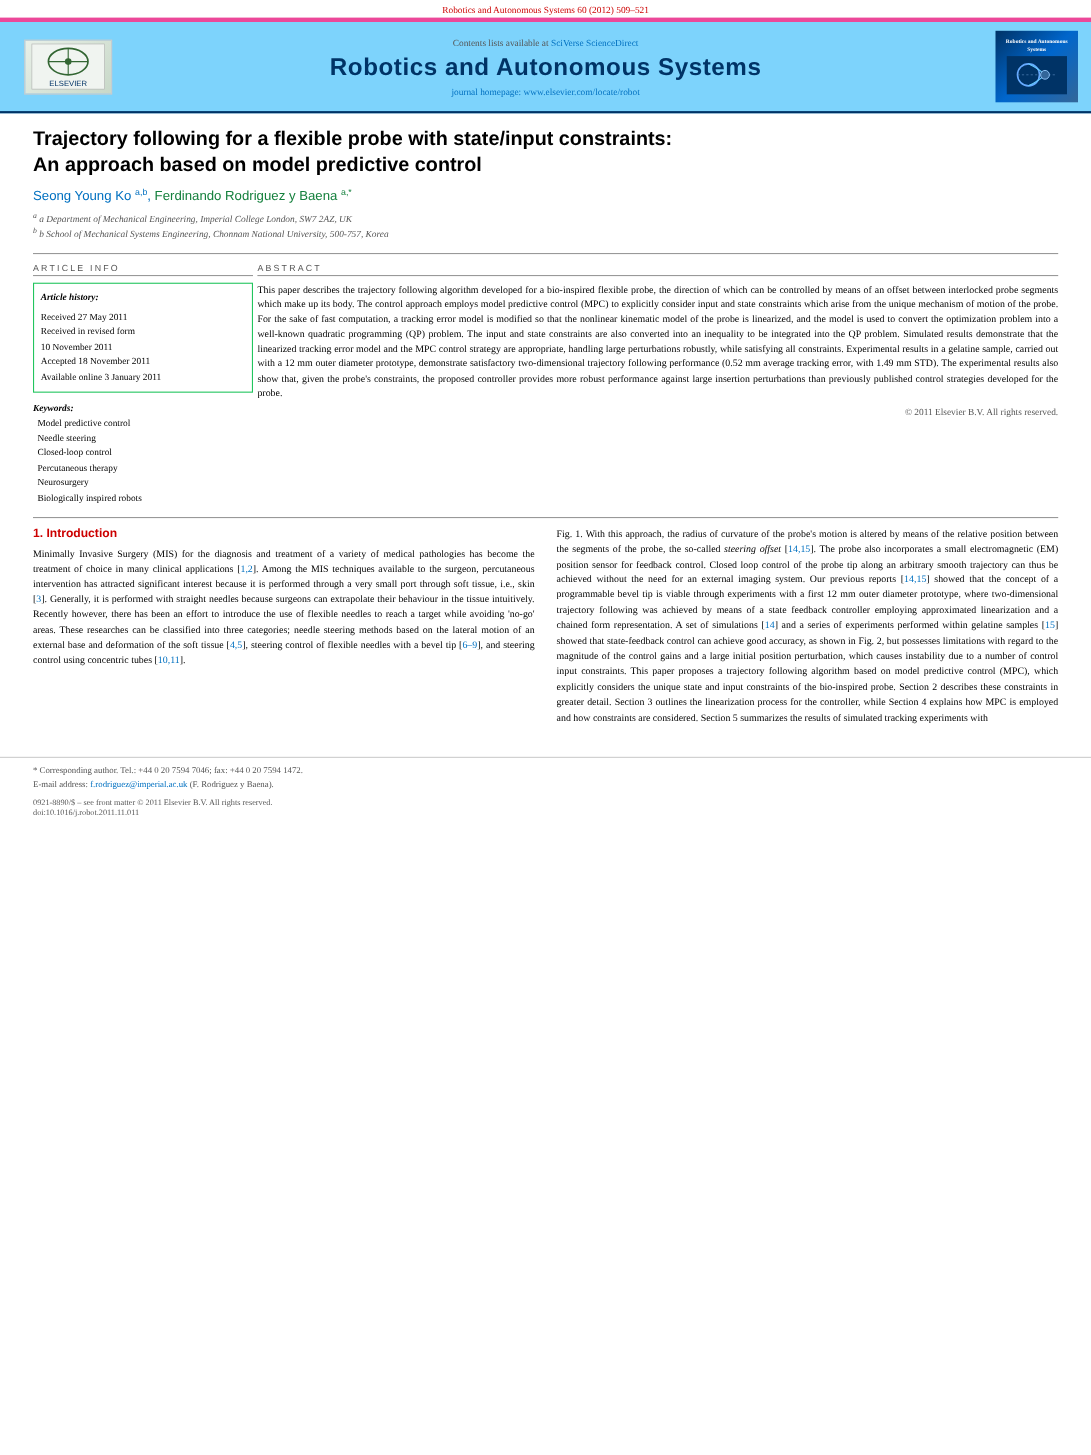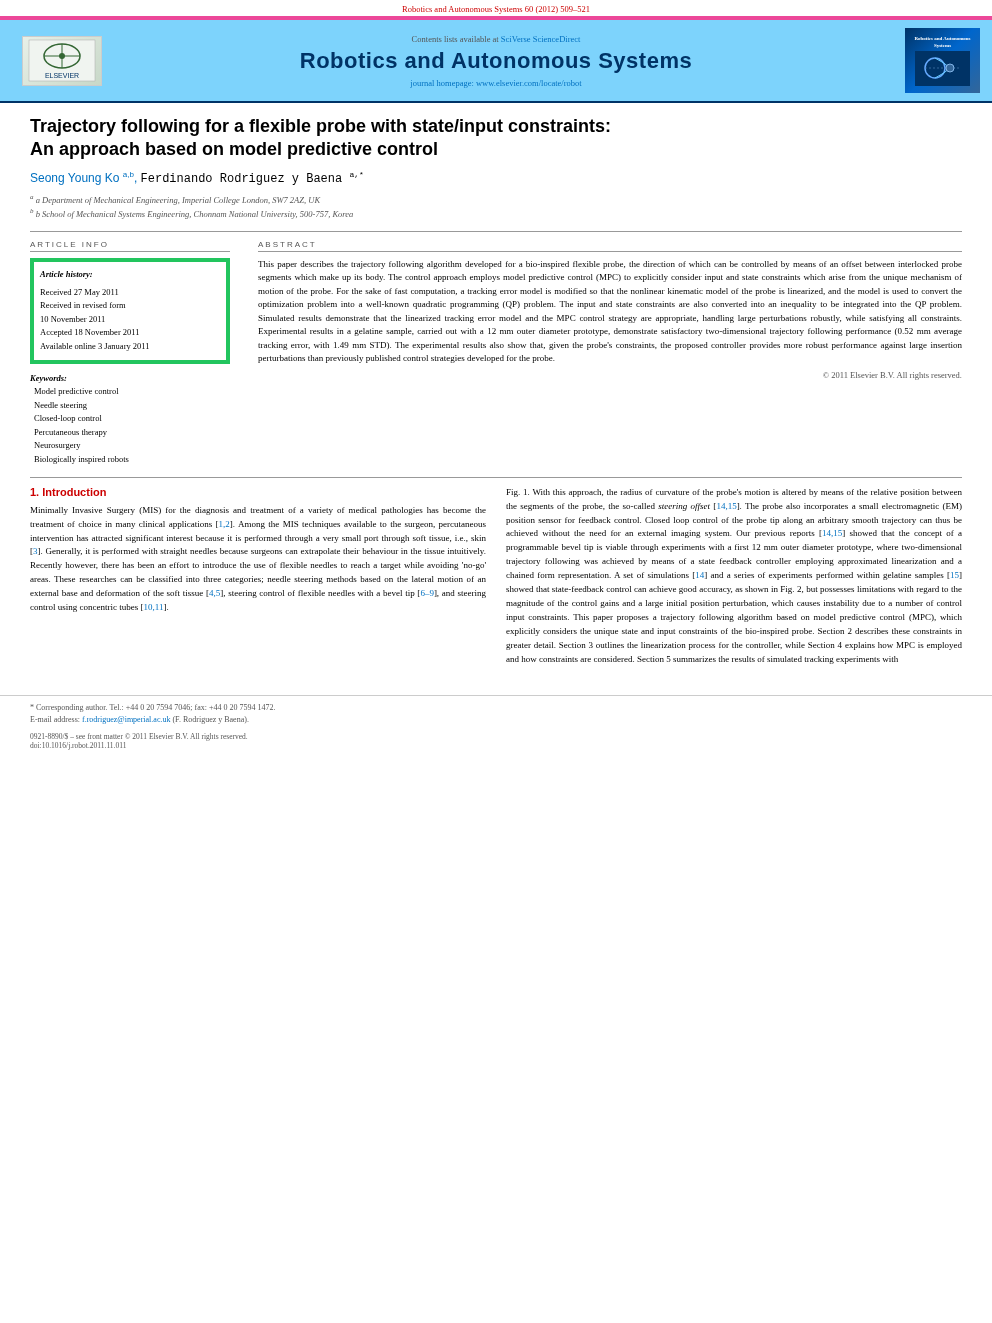--- a/index.html
+++ b/index.html
@@ -131,21 +131,21 @@
 
     .divider {
       border: none;
       border-top: 1px solid #999;
       margin: 8px 0;
     }
 
     
     .article-meta-row {
       display: flex;
-      gap: 28px;
+      gap: 4px;
       margin-bottom: 10px;
     }
     .article-info-col {
       width: 200px;
       flex-shrink: 0;
     }
     .abstract-col {
       flex: 1;
     }
 
@@ -154,21 +154,21 @@
       letter-spacing: 2px;
       color: #555;
       text-transform: uppercase;
       border-bottom: 1px solid #999;
       padding-bottom: 2px;
       margin-bottom: 6px;
       font-family: Arial, sans-serif;
     }
 
     .info-block {
-      border: 4px solid #22c55e;
+      border: 1px solid #22c55e;
       padding: 6px;
       margin-bottom: 8px;
       font-size: 8.5px;
       line-height: 1.6;
     }
     .info-block .info-title {
       font-style: italic;
       font-weight: bold;
       font-size: 8.5px;
       margin-bottom: 4px;
@@ -299,21 +299,21 @@
 
 <div class="main-content">
 
   <div class="article-title">
     Trajectory following for a flexible probe with state/input constraints:<br>
     An approach based on model predictive control
   </div>
 
   <div class="authors">
     <span style="color:#0070c0;">Seong Young Ko <sup>a,b</sup></span>,
-    <span style="color:#000000;font-family:Liberation Mono, monospace;">Ferdinando Rodriguez y Baena <sup>a,*</sup></span>
+    <span style="color:#15803d;">Ferdinando Rodriguez y Baena <sup>a,*</sup></span>
   </div>
 
   <div class="affiliations">
     <div><sup>a</sup> <span>a Department of Mechanical Engineering, Imperial College London, SW7 2AZ, UK</span></div>
     <div><sup>b</sup> <span>b School of Mechanical Systems Engineering, Chonnam National University, 500-757, Korea</span></div>
   </div>
 
   <hr class="divider">
 
   <div class="article-meta-row">

